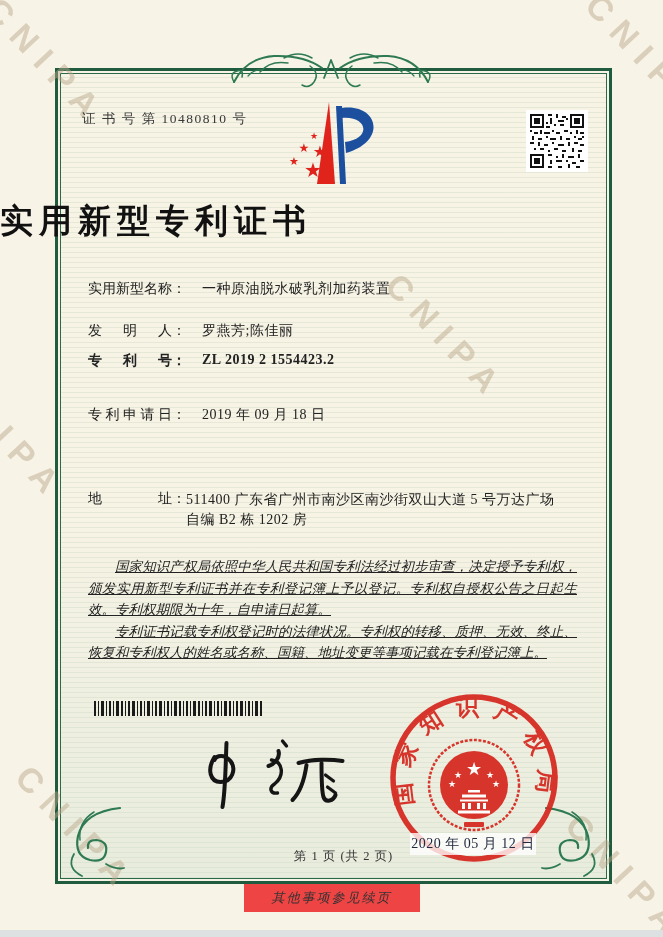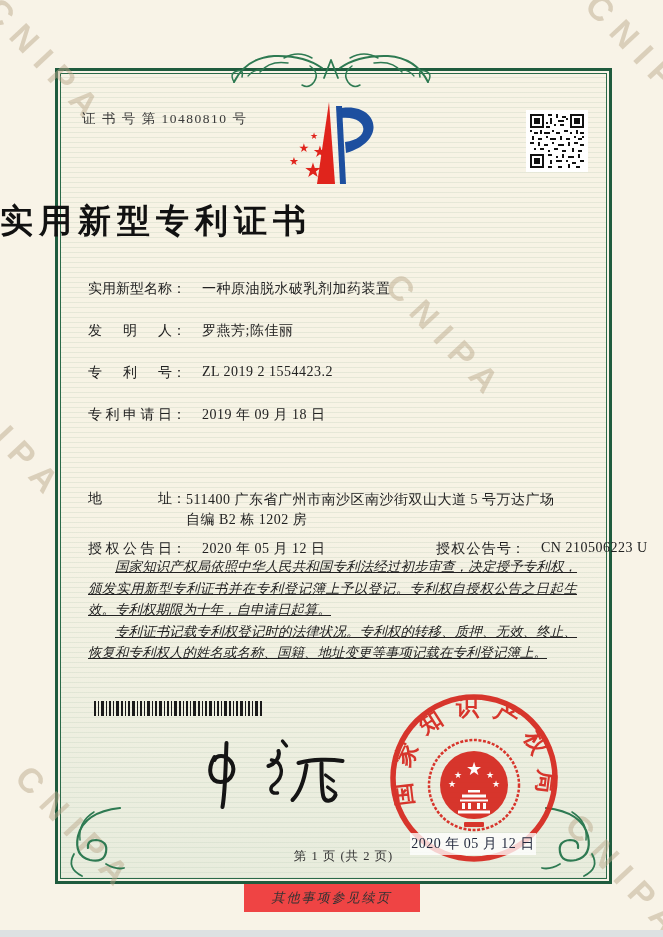--- a/index.html
+++ b/index.html
@@ -155,34 +155,28 @@
     </div>
 
     <div class="doc-title">实用新型专利证书</div>
 
     <div class="field-row" style="top:280px;">
       <span class="flabel">实用新型名称</span><span class="fcolon">：</span><span class="fvalue">一种原油脱水破乳剂加药装置</span>
     </div>
     <div class="field-row" style="top:322px;">
       <span class="flabel">发明人</span><span class="fcolon">：</span><span class="fvalue">罗燕芳;陈佳丽</span>
     </div>
-    <div class="field-row" style="top:364px;">
+    <div class="field-row" style="top:352px;font-weight:bold;">
       <span class="flabel">专利号</span><span class="fcolon">：</span><span class="fvalue">ZL 2019 2 1554423.2</span>
     </div>
     <div class="field-row" style="top:406px;">
       <span class="flabel">专利申请日</span><span class="fcolon">：</span><span class="fvalue">2019 年 09 月 18 日</span>
     </div>
     <div class="field-row" style="top:490px;">
       <span class="flabel">地址</span><span class="fcolon">：</span><span class="addr-lines"><span>511400 广东省广州市南沙区南沙街双山大道 5 号万达广场</span><br><span>自编 B2 栋 1202 房</span></span>
-    </div>
-    <div class="field-row" style="top:540px;">
-      <span class="flabel">授权公告日</span><span class="fcolon">：</span><span class="fvalue">2020 年 05 月 12 日</span>
-      <span class="pair2">
-        <span class="flabel5">授权公告号</span><span class="fcolon">：</span><span class="fvalue">CN 210506223 U</span>
-      </span>
     </div>
 
     <div class="body-paras">
       <p>国家知识产权局依照中华人民共和国专利法经过初步审查，决定授予专利权，颁发实用新型专利证书并在专利登记簿上予以登记。专利权自授权公告之日起生效。专利权期限为十年，自申请日起算。</p>
       <p>专利证书记载专利权登记时的法律状况。专利权的转移、质押、无效、终止、恢复和专利权人的姓名或名称、国籍、地址变更等事项记载在专利登记簿上。</p>
     </div>
 
     <svg class="abs" style="left:94px;top:701px;" width="168" height="15" viewBox="0 0 168 15">
       <path fill="#1a1a1a" d="M0 0h2v15h-2zM4 0h1v15h-1zM7 0h3v15h-3zM12 0h1v15h-1zM15 0h2v15h-2zM19 0h1v15h-1zM22 0h3v15h-3zM27 0h2v15h-2zM31 0h1v15h-1zM34 0h2v15h-2zM38 0h3v15h-3zM43 0h1v15h-1zM46 0h2v15h-2zM50 0h1v15h-1zM53 0h3v15h-3zM58 0h1v15h-1zM61 0h2v15h-2zM65 0h3v15h-3zM70 0h1v15h-1zM73 0h2v15h-2zM77 0h1v15h-1zM80 0h3v15h-3zM85 0h2v15h-2zM89 0h1v15h-1zM92 0h2v15h-2zM96 0h1v15h-1zM99 0h3v15h-3zM104 0h2v15h-2zM108 0h1v15h-1zM111 0h2v15h-2zM115 0h3v15h-3zM120 0h1v15h-1zM123 0h2v15h-2zM127 0h1v15h-1zM130 0h3v15h-3zM135 0h2v15h-2zM139 0h1v15h-1zM142 0h2v15h-2zM146 0h3v15h-3zM151 0h1v15h-1zM154 0h2v15h-2zM158 0h1v15h-1zM161 0h3v15h-3zM166 0h2v15h-2z"></path>
     </svg>

